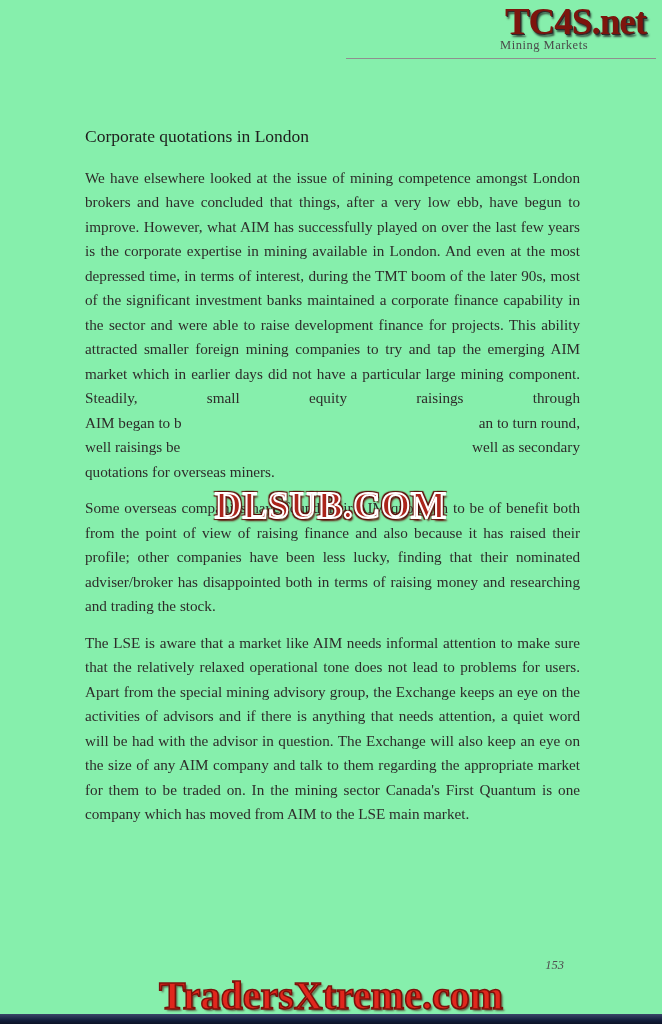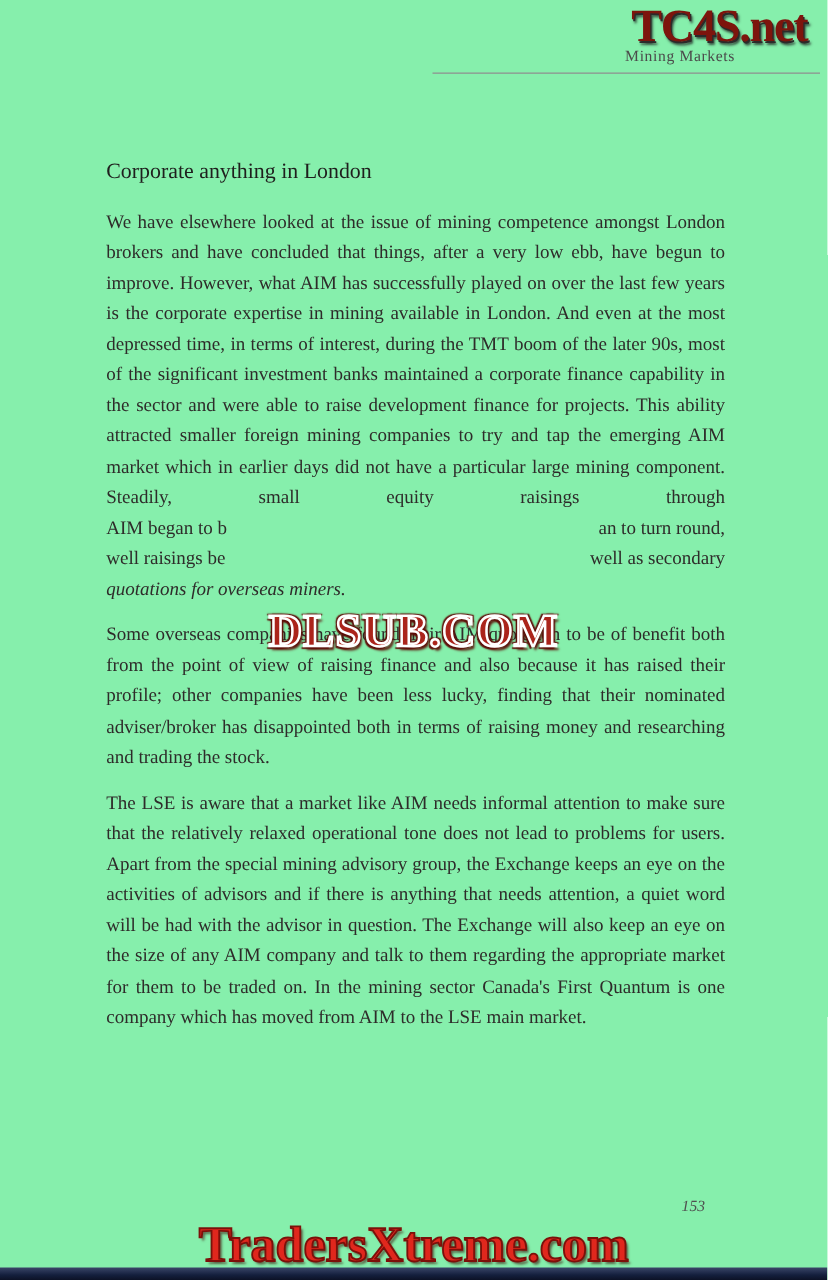--- a/index.html
+++ b/index.html
@@ -60,21 +60,21 @@
     font-weight: 400;
     font-size: 17.5px;
     color: #1f1e1d;
     margin: 21px 0 17px 0;
   }
   .split-line {
     display: flex;
     justify-content: space-between;
     white-space: nowrap;
   }
-  .last-line { text-align: left; margin-bottom: 12px; font-style: italic; }
+  .last-line { text-align: left; margin-bottom: 12px; }
 
   
   .watermark {
     position: absolute;
     top: 484px;
     left: 50%;
     transform: translateX(-50%);
     font-family: "Liberation Serif", serif;
     font-weight: 700;
     font-size: 37px;
@@ -129,21 +129,21 @@
 
   <header class="header">
     <div class="logo">TC4S.net</div>
     <div class="tagline">Mining Markets</div>
     <div class="rule"></div>
   </header>
 
   <main class="content">
 
 
-    <h2 class="heading">Corporate anything in London</h2>
+    <h2 class="heading">Corporate quotations in London</h2>
 
     <div>
       <p class="para force-justify">We have elsewhere looked at the issue of mining competence amongst London brokers and have concluded that things, after a very low ebb, have begun to improve. However, what AIM has successfully played on over the last few years is the corporate expertise in mining available in London. And even at the most depressed time, in terms of interest, during the TMT boom of the later 90s, most of the significant investment banks maintained a corporate finance capability in the sector and were able to raise development finance for projects. This ability attracted smaller foreign mining companies to try and tap the emerging AIM market which in earlier days did not have a particular large mining component. Steadily, small equity raisings through</p>
       <div class="split-line">
         <span>AIM began to b</span>
         <span>an to turn round,</span>
       </div>
       <div class="split-line">
         <span>well raisings be</span>
         <span>well as secondary</span>

